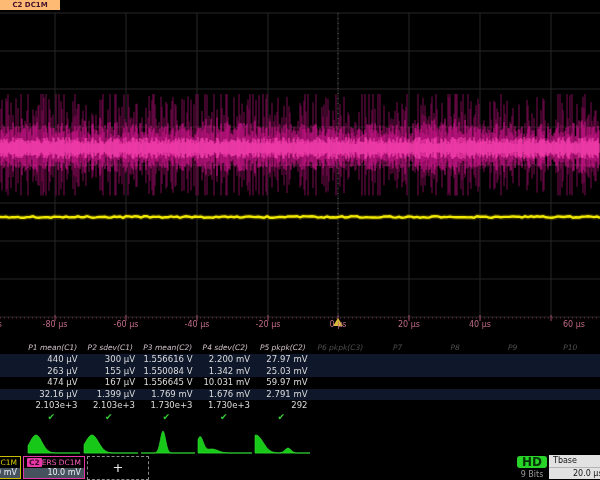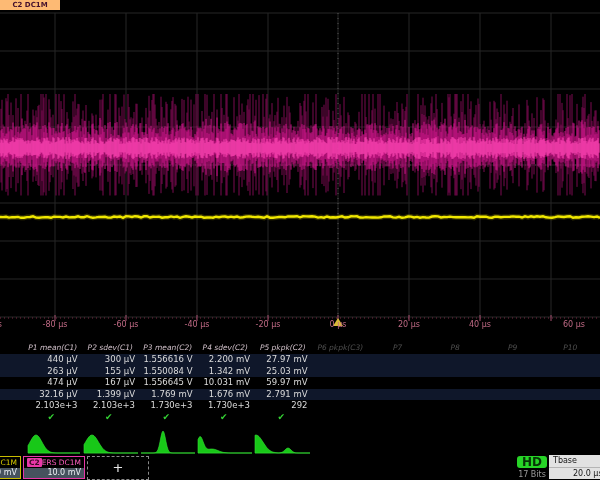--- a/index.html
+++ b/index.html
@@ -214,20 +214,20 @@
     <div class="drow1">
       <span class="c2chip">C2</span>
       <span>ERS DC1M</span>
     </div>
     <div class="drow2">10.0 mV</div>
   </div>
 
   <div class="addbox">+</div>
 
   <div class="hdbadge">HD</div>
-  <div class="bits">17 Bits</div>
+  <div class="bits">9 Bits</div>
 
   <div class="tbase">
     <div class="trow1">Tbase</div>
     <div class="trow2">20.0 µs</div>
   </div>
 
 </div>
 
 </body></html>

